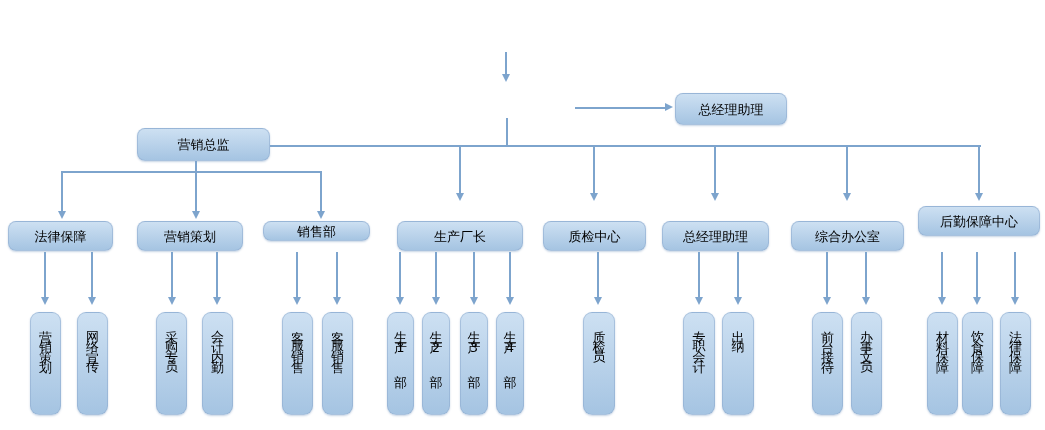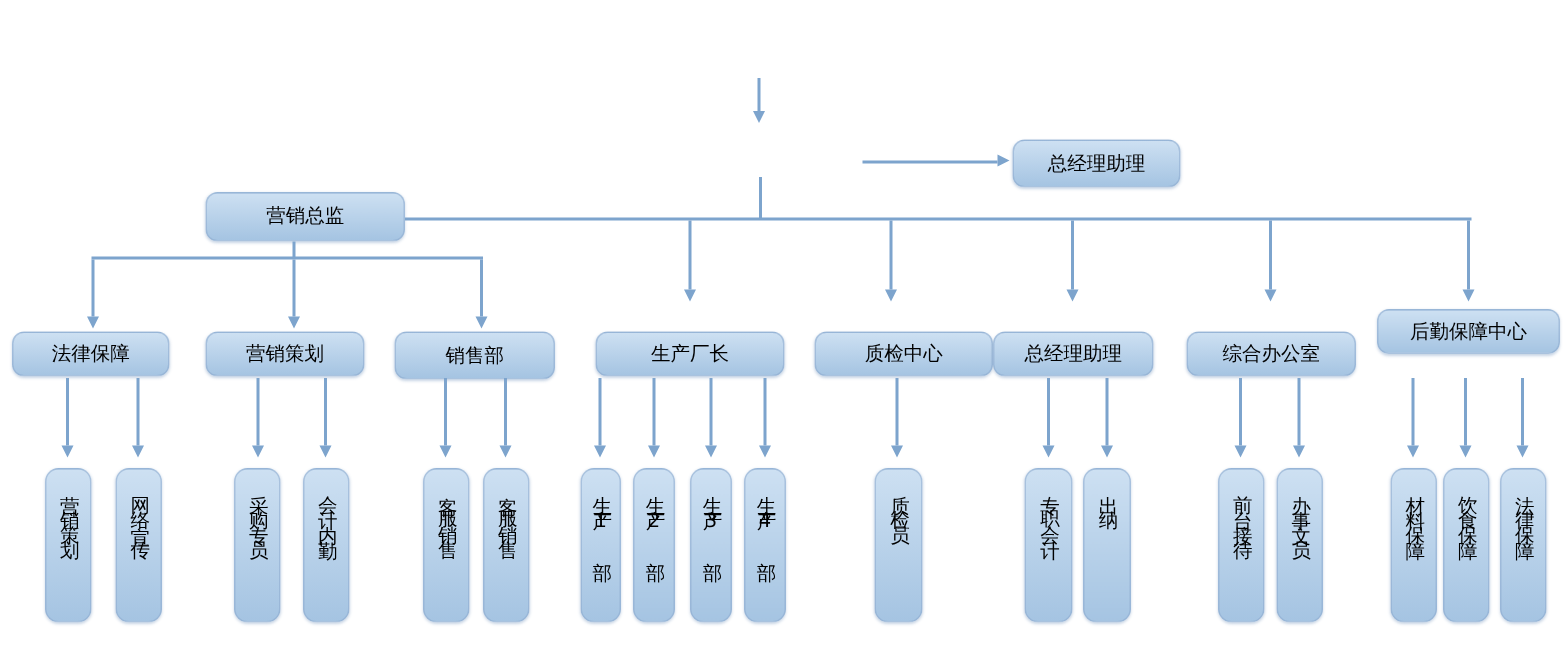--- a/index.html
+++ b/index.html
@@ -33,23 +33,23 @@
 </head>
 <body>
 
 <div id="canvas">
 
   <div class="node" style="left:137px; top:128px; width:133px; height:33px;">营销总监</div>
   <div class="node" style="left:675px; top:93px;  width:112px; height:32px;">总经理助理</div>
 
   <div class="node" style="left:8px;   top:221px; width:105px; height:30px;">法律保障</div>
   <div class="node" style="left:137px; top:221px; width:106px; height:30px;">营销策划</div>
-  <div class="node" style="left:263px; top:221px; width:107px; height:32px;">销售部</div>
+  <div class="node" style="left:263px; top:221px; width:107px; height:20px;">销售部</div>
   <div class="node" style="left:397px; top:221px; width:126px; height:30px;text-align:center;">生产厂长</div>
-  <div class="node" style="left:543px; top:221px; width:119px; height:30px;">质检中心</div>
+  <div class="node" style="left:543px; top:221px; width:103px; height:30px;">质检中心</div>
   <div class="node" style="left:662px; top:221px; width:107px; height:30px;">总经理助理</div>
   <div class="node" style="left:791px; top:221px; width:113px; height:30px;">综合办公室</div>
   <div class="node" style="left:918px; top:206px; width:122px; height:30px;">后勤保障中心</div>
 
   <div class="node vnode" style="left:30px;   top:312px; width:31px; height:103px;">营销策划</div>
   <div class="node vnode" style="left:77px;   top:312px; width:31px; height:103px;">网络宣传</div>
   <div class="node vnode" style="left:156px;  top:312px; width:31px; height:103px;">采购专员</div>
   <div class="node vnode" style="left:202px;  top:312px; width:31px; height:103px;">会计内勤</div>
   <div class="node vnode" style="left:282px;  top:312px; width:31px; height:103px;">客服销售</div>
   <div class="node vnode" style="left:322px;  top:312px; width:31px; height:103px;">客服销售</div>

